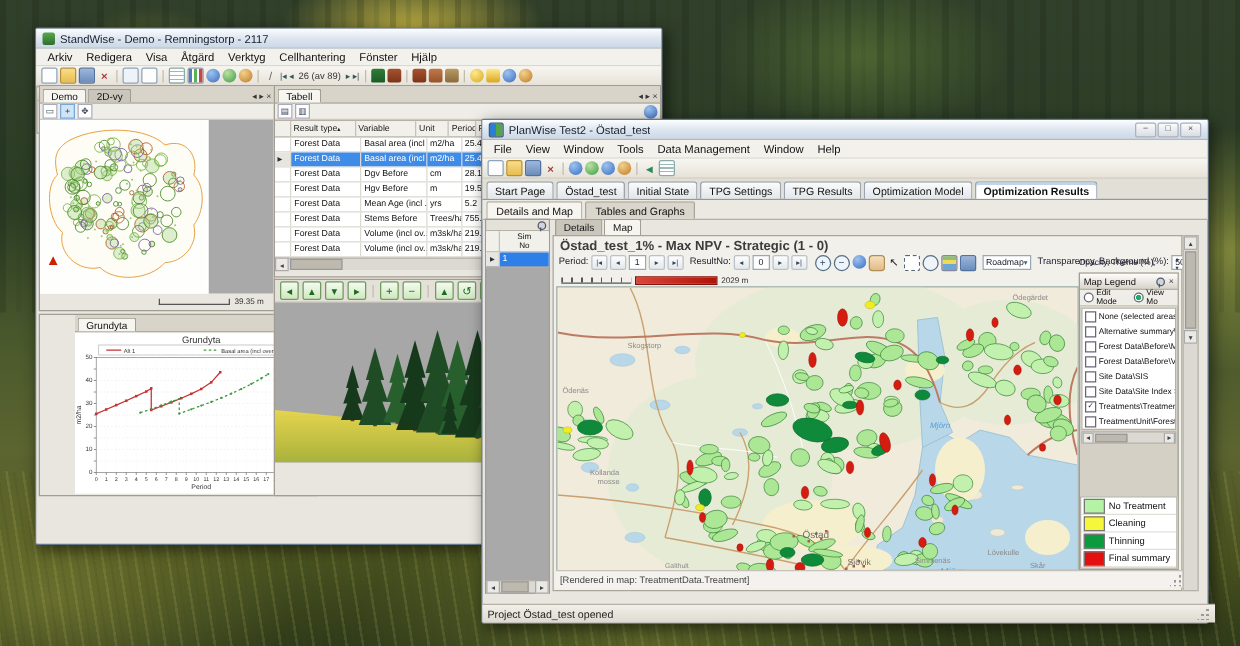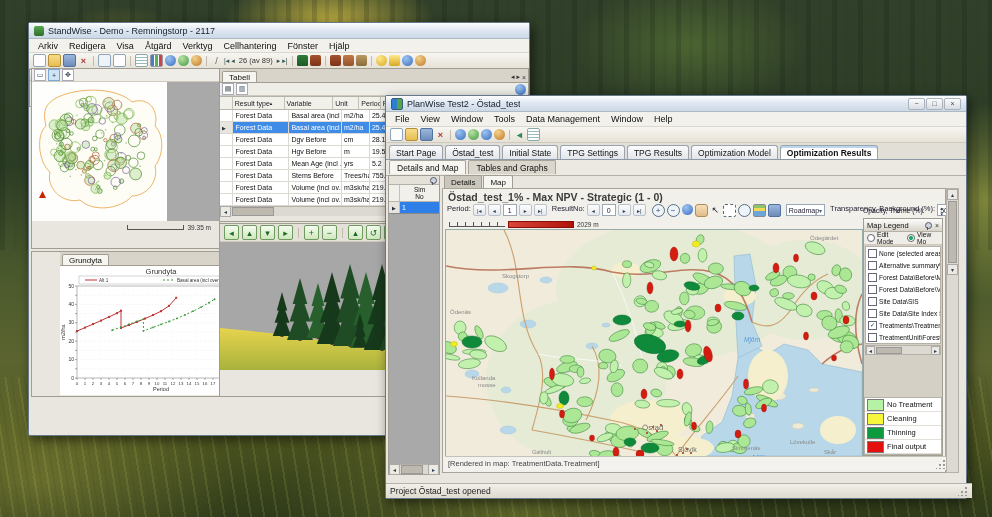--- a/index.html
+++ b/index.html
@@ -112,21 +112,21 @@
   .hs-thumb{width:40px;height:7px;background:#bdb9ae;border:1px solid #999;margin-left:1px;}
   
   #pw{left:385px;top:95px;width:580px;height:402px;}
   .pw-appicon{width:10px;height:10px;flex:0 0 auto;background:
      linear-gradient(90deg,#2d7dd2 0 5px,#53a549 5px 10px);border-radius:2px;border:1px solid #3a5a7a;}
   .pwtabs{display:flex;align-items:flex-end;height:16px;background:#e2dfd6;border-bottom:1px solid #8e99a6;
     padding:0 3px;gap:2px;font-size:8.5px;}
   .pwtabs .ptab{padding:2px 6px 1px 6px;border:1px solid #9aa4b0;border-bottom:none;border-radius:3px 3px 0 0;
     background:linear-gradient(#fafbfc,#e2e6ea);white-space:nowrap;}
   .pwtabs .ptab.active{background:#fff;font-weight:bold;box-shadow:inset 0 2px 0 #bcd6ee;}
-  .pwsub{display:flex;align-items:flex-start;height:15px;background:#ece9e2;border-bottom:1px solid #b4afa4;
+  .pwsub{display:flex;align-items:center;height:15px;background:#ece9e2;border-bottom:1px solid #b4afa4;
     padding:0 3px;gap:2px;font-size:8.5px;}
   .pwsub .stab{padding:2px 7px 1px 7px;border:1px solid #a8a49a;border-bottom:none;border-radius:2px 2px 0 0;background:#dad6cc;white-space:nowrap;}
   .pwsub .stab.active{background:#f7f5f0;}
   .pw-sim{position:absolute;left:2px;top:79px;width:50px;height:298px;border:1px solid #a19d92;background:#a9a9a9;display:flex;flex-direction:column;}
   .simhead{height:8px;background:#e4e1d8;border-bottom:1px solid #b5b1a6;display:flex;justify-content:flex-end;align-items:center;padding:0 2px;}
   .pin{width:5px;height:5px;border:1px solid #556;border-radius:50%;background:#cdd6e0;position:relative;}
   .pin::after{content:"";position:absolute;left:1px;top:4px;width:1px;height:3px;background:#556;}
   .simgrid{background:#fff;border-bottom:1px solid #888;}
   .simcols{display:flex;font-size:6.5px;background:#f2f0ea;border-bottom:1px solid #b9b5aa;}
   .simc1{width:10px;border-right:1px solid #c5c1b6;}
@@ -230,20 +230,29 @@
         <span class="ic ik-axe2"></span>
         <span class="ic ik-soil"></span>
         <span class="sep"></span>
         <span class="ic ik-gold"></span>
         <span class="ic ik-gold2"></span>
         <span class="ic ik-orb"></span>
         <span class="ic ik-orb3"></span>
       </div>
 
     <div class="panel sw-left">
+      <div class="tabstrip">
+        <span class="tab active">Demo</span>
+        <span class="tab">2D-vy</span>
+        <span class="strip-ctrls">
+          <span>◂</span>
+          <span>▸</span>
+          <span>×</span>
+        </span>
+      </div>
       <div class="minibar">
         <span class="mbtn">▭</span>
         <span class="mbtn sel">+</span>
         <span class="mbtn">✥</span>
       </div>
       <div class="standview">
         <svg id="stand-svg" width="133" height="139">
             <rect x="0" y="0" width="133" height="139" fill="#fefefc"></rect>
             <path d="M24,16 C48,4 86,6 100,20 C118,14 127,30 123,44 C133,54 131,74 123,84 C127,100 114,114 100,114 C88,128 60,130 48,118 C30,122 14,106 18,90 C6,80 4,52 14,44 C10,28 14,22 24,16 Z" fill="#fdfdf6" stroke="#e8a040" stroke-width="0.8"></path>
             <circle cx="79.4" cy="64.9" r="5.9" fill="none" stroke="#79b54a" stroke-width="0.7"></circle>
@@ -1232,21 +1241,21 @@
               <div class="clsrow">
                 <span class="swatch" style="background: rgb(246, 246, 58);"></span>
                 <span>Cleaning</span>
               </div>
               <div class="clsrow">
                 <span class="swatch" style="background: rgb(12, 154, 62);"></span>
                 <span>Thinning</span>
               </div>
               <div class="clsrow">
                 <span class="swatch" style="background: rgb(228, 16, 16);"></span>
-                <span>Final output</span>
+                <span>Final summary</span>
               </div>
             </div>
         </div>
       </div>
 
       <div class="mapstatus">
         <span>[Rendered in map: TreatmentData.Treatment]</span>
         <span class="grip"></span>
       </div>
     </div>

